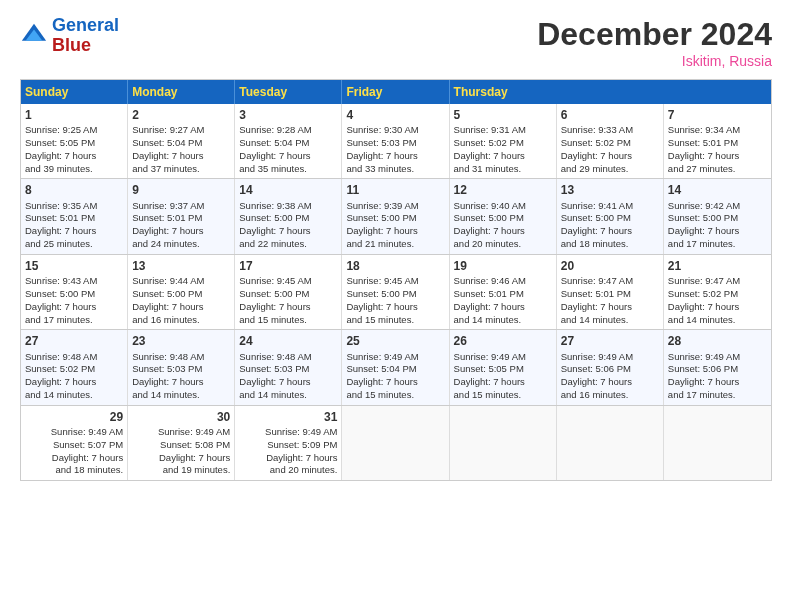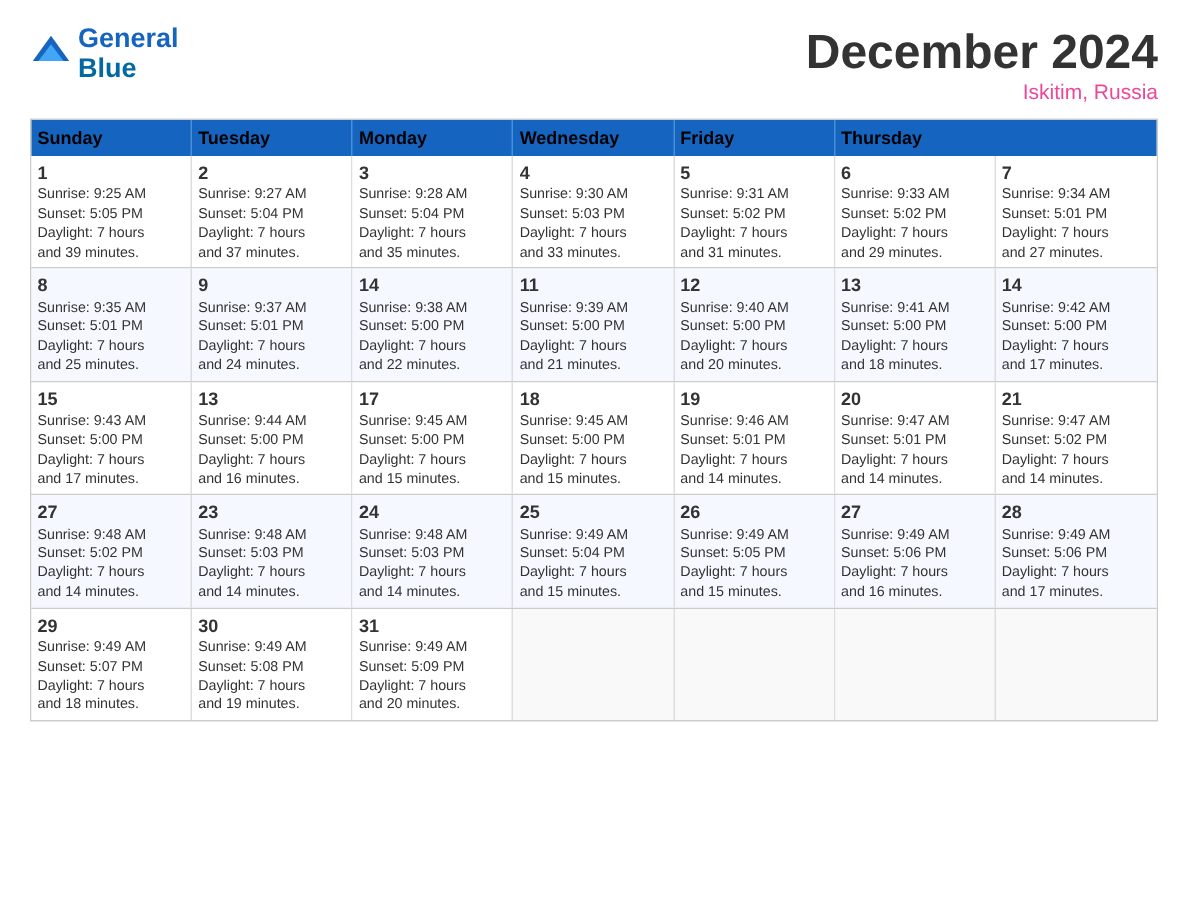--- a/index.html
+++ b/index.html
@@ -57,40 +57,40 @@
       display: flex;
       flex-direction: column;
       border: 1px solid #ccc;
     }
     .cal-header {
       display: grid;
       grid-template-columns: repeat(7, 1fr);
       background: #1565c0;
     }
     .cal-header-cell {
-      color: #000000;
+      color: #fde047;
       font-size: 12px;
       font-weight: bold;
       padding: 5px 4px;
       text-align: left;
       border-right: 1px solid #4a90d9;
     }
     .cal-header-cell:last-child { border-right: none; }
     .cal-body {
       display: flex;
       flex-direction: column;
       flex: 1;
     }
     .cal-row {
       display: grid;
       grid-template-columns: repeat(7, 1fr);
       flex: 1;
       border-bottom: 1px solid #ccc;
     }
-    .cal-row:last-child { border-bottom: none; }
+    .cal-row:last-child { border-bottom: none; text-align: right; }
     .cal-cell {
       border-right: 1px solid #ddd;
       padding: 3px 4px;
       font-size: 9.5px;
       color: #333;
       line-height: 1.35;
       vertical-align: top;
       background: #fff;
     }
     .cal-cell:last-child { border-right: none; }
@@ -107,35 +107,34 @@
 <body>
 
 <div class="page">
   <div class="header">
     <div class="logo">
       <svg class="logo-icon" viewBox="0 0 30 30">
         <polygon points="15,2 28,20 2,20" fill="#1565c0"></polygon>
         <polygon points="15,8 24,20 6,20" fill="#42a5f5"></polygon>
       </svg>
       <div class="logo-text">
-        <span style="color:#1565c0">General</span><br><span style="color:#0369a1">Blue</span>
+        <span style="color:#1565c0">General</span><br><span style="color:#b91c1c">Blue</span>
       </div>
     </div>
     <div class="title-block">
       <div class="main-title">December 2024</div>
       <div class="subtitle">Iskitim, Russia</div>
     </div>
   </div>
 
   <div class="calendar">
     <div class="cal-header">
       <div class="cal-header-cell">Sunday</div>
+      <div class="cal-header-cell">Monday</div>
       <div class="cal-header-cell">Tuesday</div>
-      <div class="cal-header-cell">Monday</div>
-      <div class="cal-header-cell">Wednesday</div>
       <div class="cal-header-cell">Friday</div>
       <div class="cal-header-cell">Thursday</div>
     </div>
     <div class="cal-body">
 
       <div class="cal-row">
         <div class="cal-cell"><span class="day-num">1</span>Sunrise: 9:25 AM<br>Sunset: 5:05 PM<br>Daylight: 7 hours<br>and 39 minutes.</div>
         <div class="cal-cell"><span class="day-num">2</span>Sunrise: 9:27 AM<br>Sunset: 5:04 PM<br>Daylight: 7 hours<br>and 37 minutes.</div>
         <div class="cal-cell"><span class="day-num">3</span>Sunrise: 9:28 AM<br>Sunset: 5:04 PM<br>Daylight: 7 hours<br>and 35 minutes.</div>
         <div class="cal-cell"><span class="day-num">4</span>Sunrise: 9:30 AM<br>Sunset: 5:03 PM<br>Daylight: 7 hours<br>and 33 minutes.</div>

